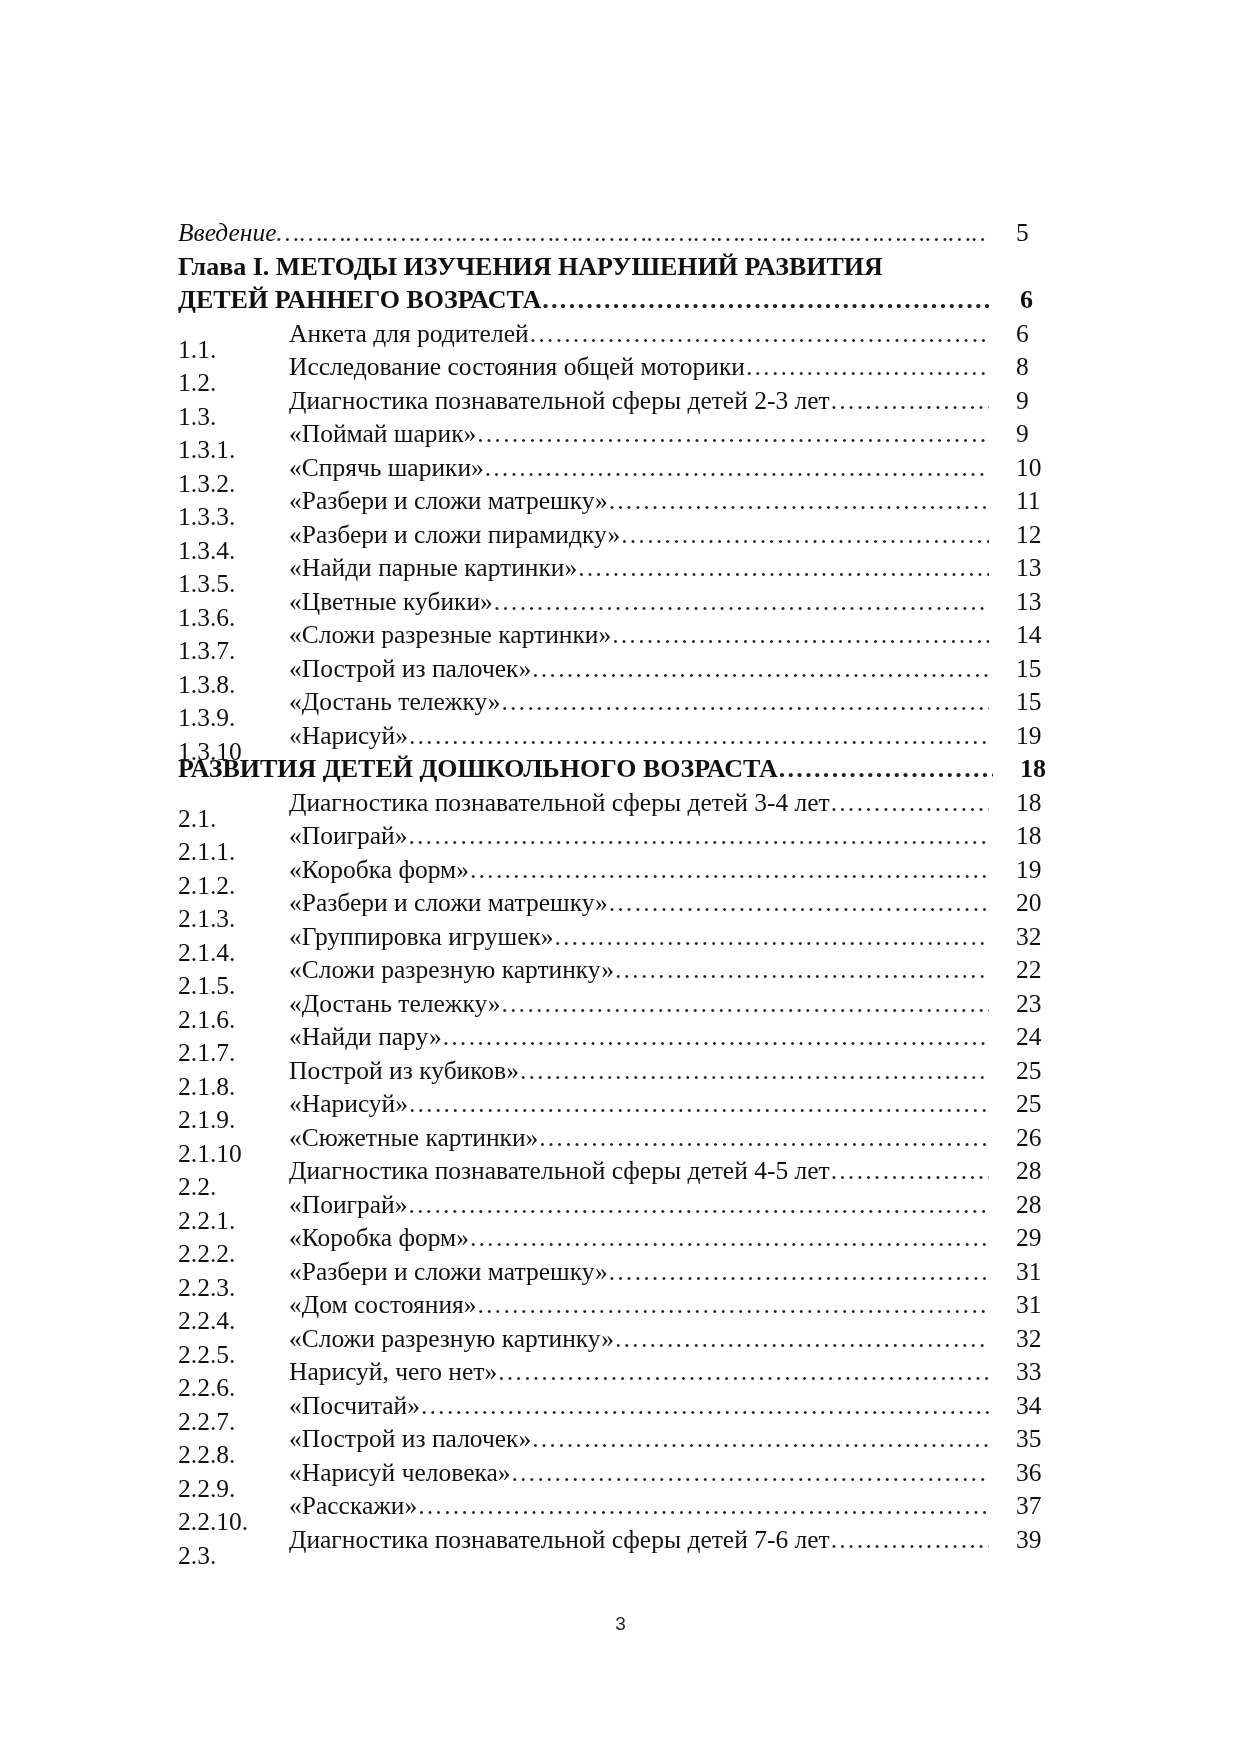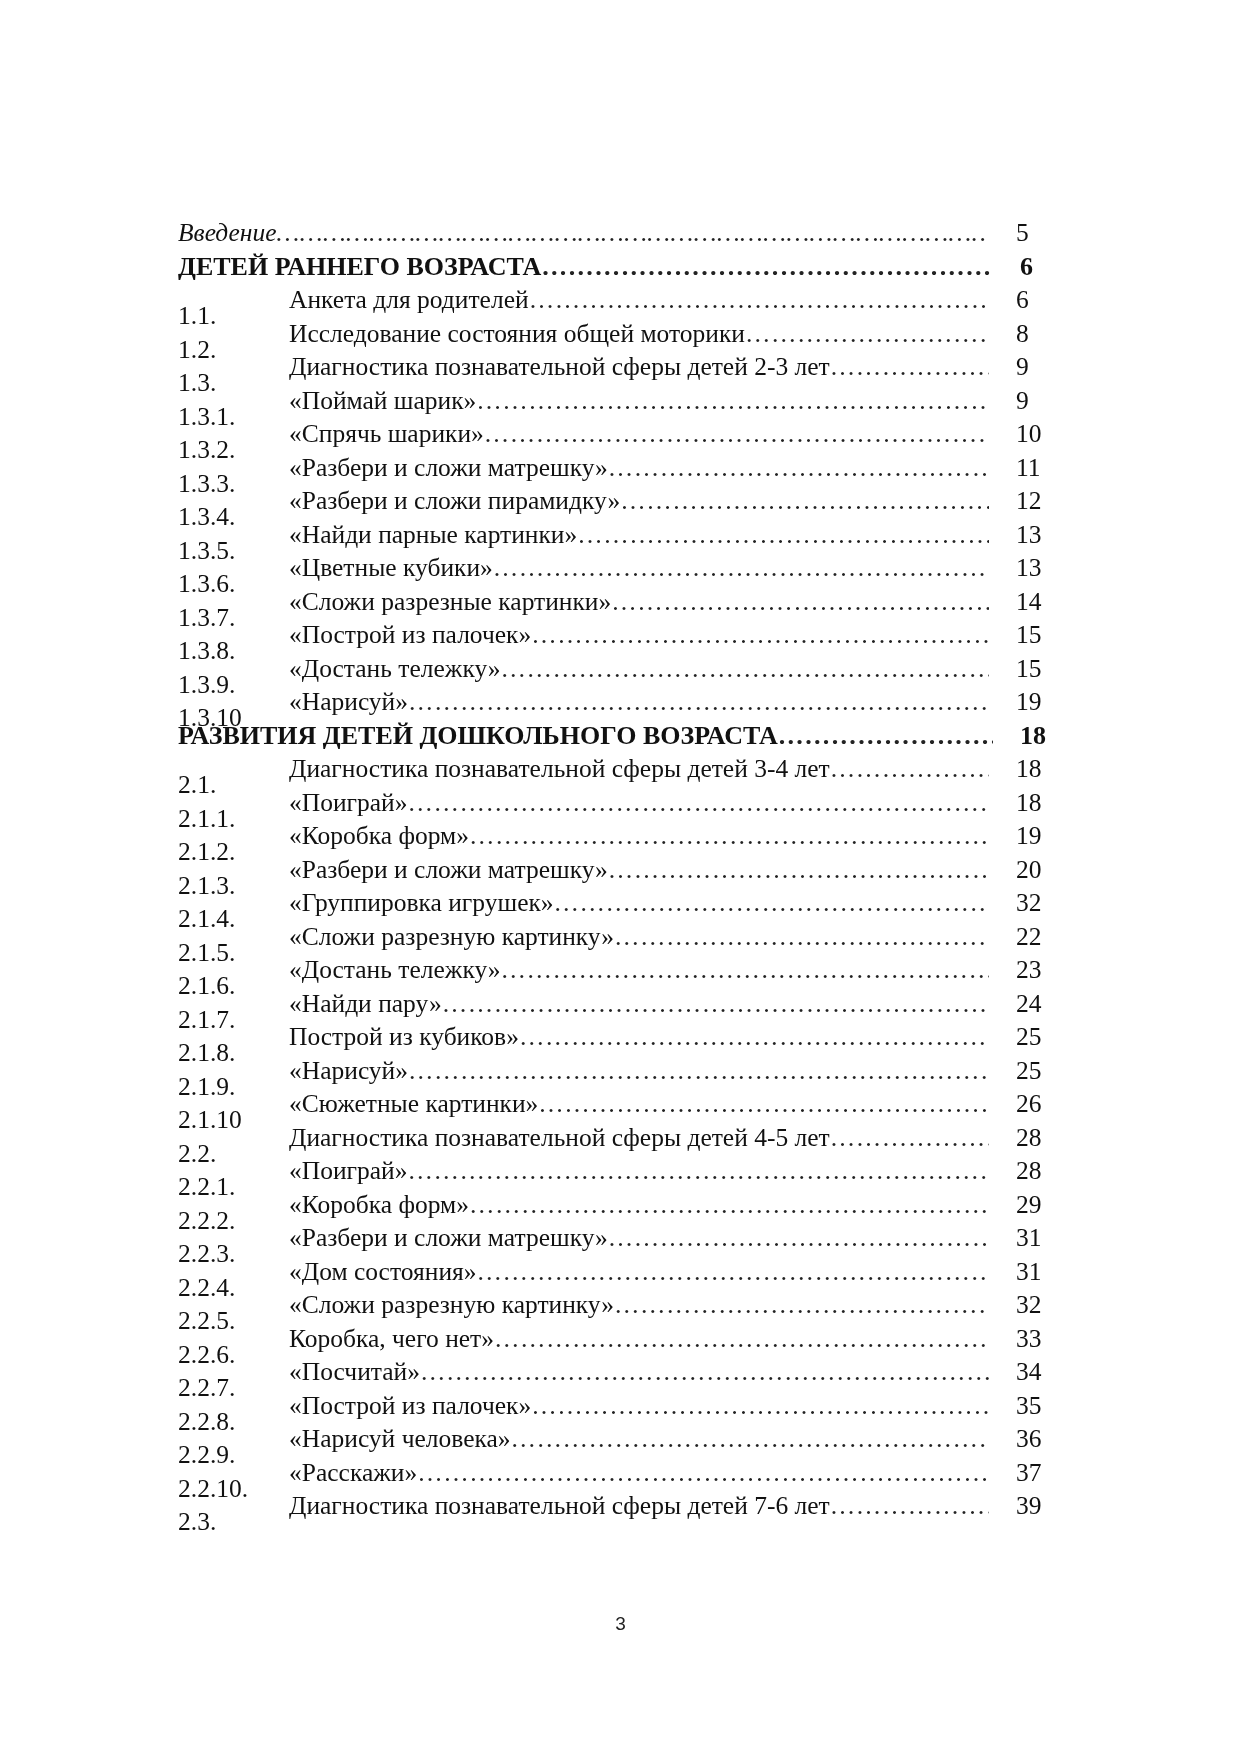--- a/index.html
+++ b/index.html
@@ -21,20 +21,24 @@
   </style>
 </head>
 <body>
 
 <div class="toc" id="toc">
     <div class="row intro">
       <span class="title"><span>Введение</span><span class="lead">……………………………………………………………………………………………………………………………………………………</span></span>
       <span class="page">5</span>
     </div>
     <div class="row chapter">
+      <span class="title"><span>Глава I. МЕТОДЫ ИЗУЧЕНИЯ НАРУШЕНИЙ РАЗВИТИЯ</span></span>
+      <span class="page"></span>
+    </div>
+    <div class="row chapter">
       <span class="title"><span>ДЕТЕЙ РАННЕГО ВОЗРАСТА</span><span class="lead">………………………………………………………………………………………</span></span>
       <span class="page">6</span>
     </div>
     <div class="row">
       <span class="num">1.1.</span>
       <span class="title"><span>Анкета  для родителей</span><span class="lead">……………………………………………………………………………………………………………………………………………………</span></span>
       <span class="page">6</span>
     </div>
     <div class="row">
       <span class="num">1.2.</span>
@@ -180,21 +184,21 @@
       <span class="title"><span>«Дом состояния»</span><span class="lead">……………………………………………………………………………………………………………………………………………………</span></span>
       <span class="page">31</span>
     </div>
     <div class="row">
       <span class="num">2.2.5.</span>
       <span class="title"><span>«Сложи разрезную картинку»</span><span class="lead">……………………………………………………………………………………………………………………………………………………</span></span>
       <span class="page">32</span>
     </div>
     <div class="row">
       <span class="num">2.2.6.</span>
-      <span class="title"><span>Коробка, чего нет»</span><span class="lead">……………………………………………………………………………………………………………………………………………………</span></span>
+      <span class="title"><span>Нарисуй, чего нет»</span><span class="lead">……………………………………………………………………………………………………………………………………………………</span></span>
       <span class="page">33</span>
     </div>
     <div class="row">
       <span class="num">2.2.7.</span>
       <span class="title"><span>«Посчитай»</span><span class="lead">……………………………………………………………………………………………………………………………………………………</span></span>
       <span class="page">34</span>
     </div>
     <div class="row">
       <span class="num">2.2.8.</span>
       <span class="title"><span>«Построй из палочек»</span><span class="lead">……………………………………………………………………………………………………………………………………………………</span></span>

